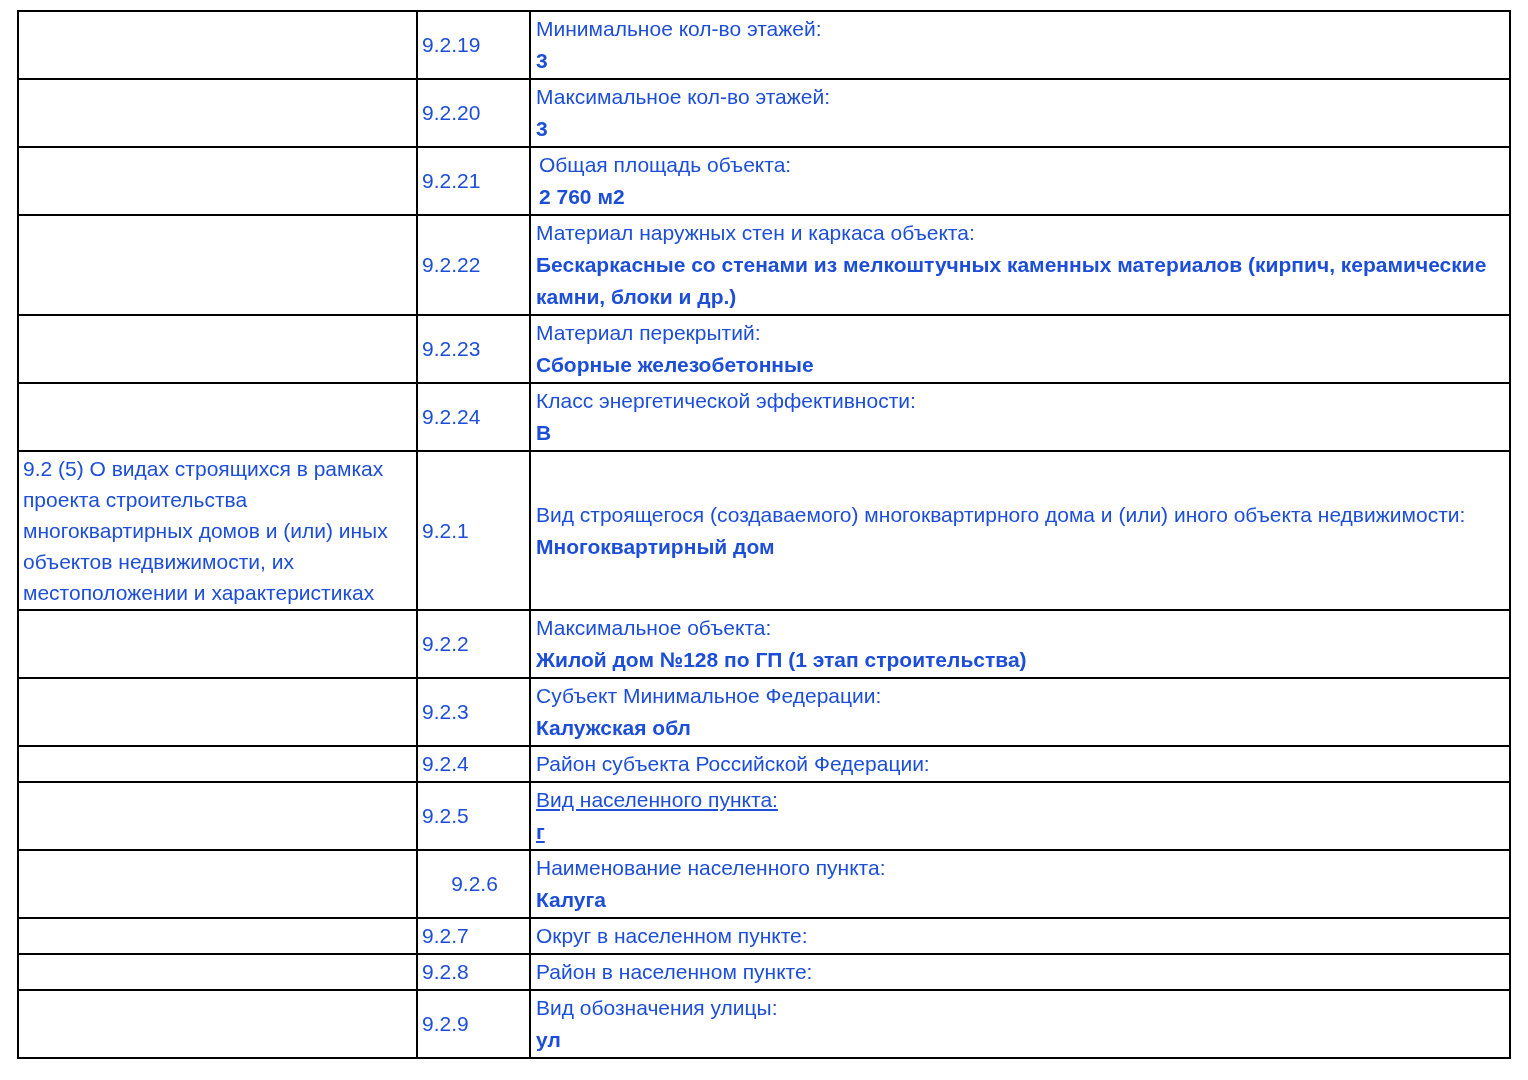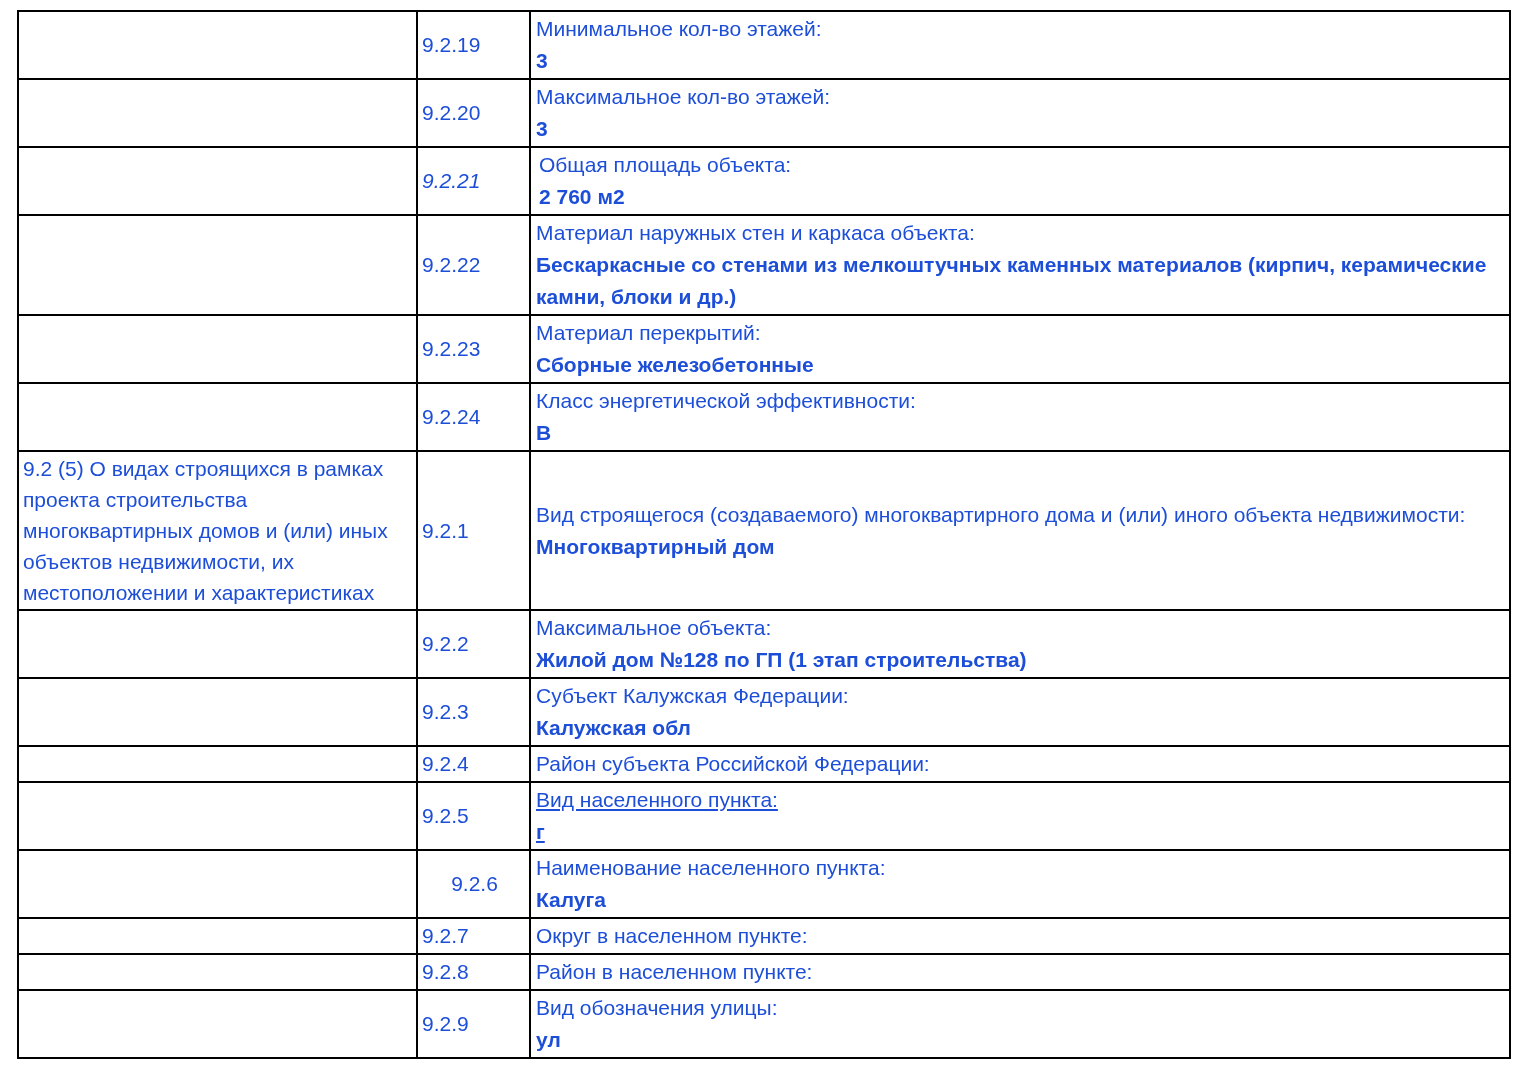--- a/index.html
+++ b/index.html
@@ -75,21 +75,21 @@
     </td>
     <td class="cell-content" style="border-color: rgb(0, 0, 0);">
       <div class="field-label">Максимальное кол-во этажей:</div>
       <div class="field-value">3</div>
     </td>
   </tr>
       <tr>
     <td class="cell-section" style="border-color: rgb(0, 0, 0);">
       <span></span>
     </td>
-    <td class="cell-num" style="border-color: rgb(0, 0, 0); font-style: italic;">
+    <td class="cell-num" style="border-color: rgb(0, 0, 0);">
       <span>9.2.21</span>
     </td>
     <td class="cell-content" style="border-color: rgb(0, 0, 0); padding-left: 8px;">
       <div class="field-label">Общая площадь объекта:</div>
       <div class="field-value">2 760 м2</div>
     </td>
   </tr>
       <tr>
     <td class="cell-section" style="border-color: rgb(0, 0, 0);">
       <span></span>
@@ -151,21 +151,21 @@
     </td>
   </tr>
       <tr>
     <td class="cell-section" style="border-color: rgb(0, 0, 0);">
       <span></span>
     </td>
     <td class="cell-num" style="border-color: rgb(0, 0, 0);">
       <span>9.2.3</span>
     </td>
     <td class="cell-content" style="border-color: rgb(0, 0, 0);">
-      <div class="field-label">Субъект Калужская Федерации:</div>
+      <div class="field-label">Субъект Минимальное Федерации:</div>
       <div class="field-value">Калужская обл</div>
     </td>
   </tr>
       <tr>
     <td class="cell-section" style="border-color: rgb(0, 0, 0);">
       <span></span>
     </td>
     <td class="cell-num" style="border-color: rgb(0, 0, 0);">
       <span>9.2.4</span>
     </td>

